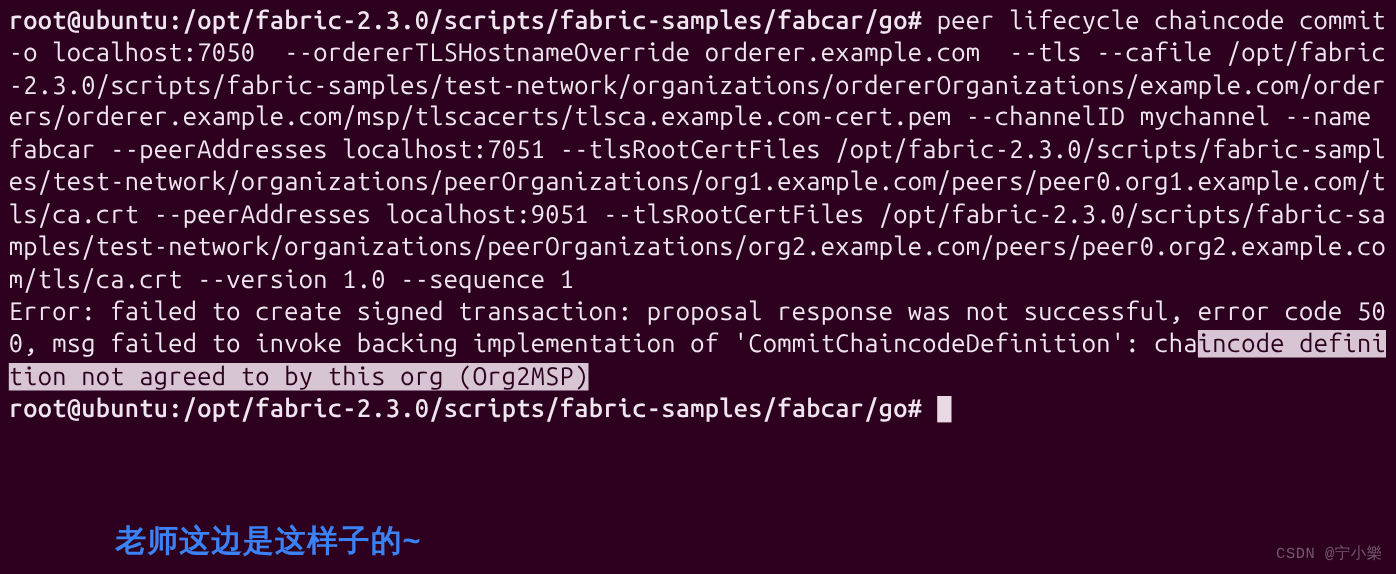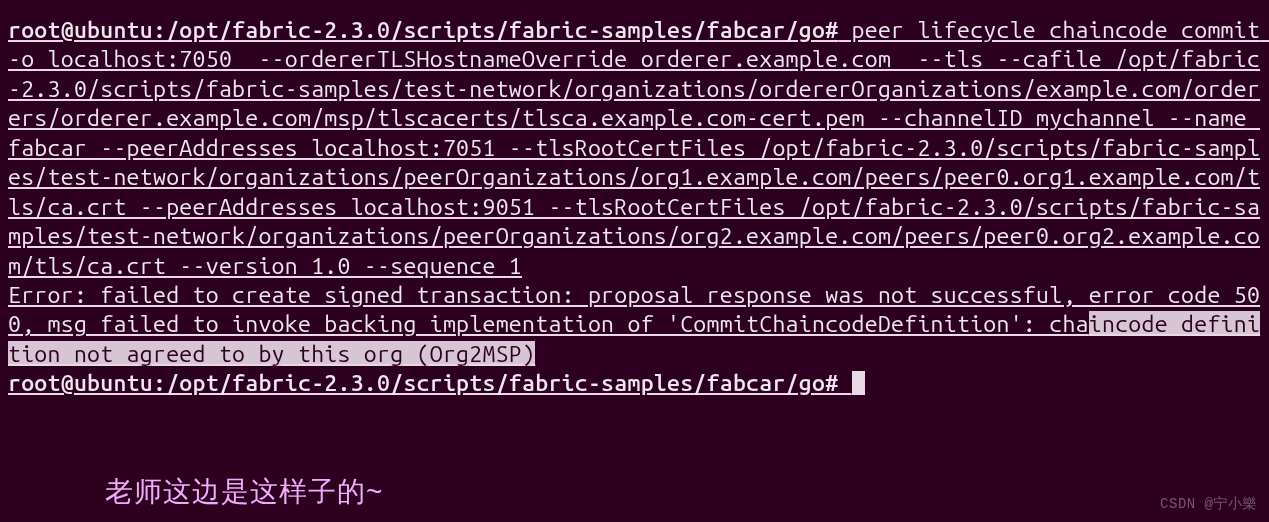--- a/index.html
+++ b/index.html
@@ -12,25 +12,24 @@
       height: 522px;
       background: #2c001e;
       font-family: 'Ubuntu Mono', 'DejaVu Sans Mono', 'Courier New', monospace;
       font-size: 23px;
       line-height: 1.28;
       color: #e8d9e5;
       overflow: hidden;
       position: relative;
     }
     .terminal {
-      padding: 15px 8px;
+      padding: 4px 8px;
       white-space: pre-wrap;
       word-break: break-all;
       letter-spacing: 0.3px;
-      text-decoration: underline;
     }
     .prompt {
       color: #f0e6ef;
       font-weight: 500;
     }
     .command {
       color: #f0e6ef;
     }
     .error-text {
       color: #f0e6ef;
@@ -43,24 +42,24 @@
       display: inline-block;
       width: 13px;
       height: 24px;
       background: #e8d9e5;
       vertical-align: text-bottom;
     }
     .caption {
       position: absolute;
       bottom: 12px;
       left: 105px;
-      color: #f0abfc;
+      color: #3b82f6;
       font-family: 'PingFang SC', 'Microsoft YaHei', sans-serif;
       font-size: 28px;
-      font-weight: 400;
+      font-weight: 700;
       letter-spacing: 1px;
     }
     .watermark {
       position: absolute;
       bottom: 8px;
       right: 12px;
       color: rgba(200,190,200,0.45);
       font-family: Liberation Mono, monospace;
       font-size: 14px;
       letter-spacing: 0.5px;

